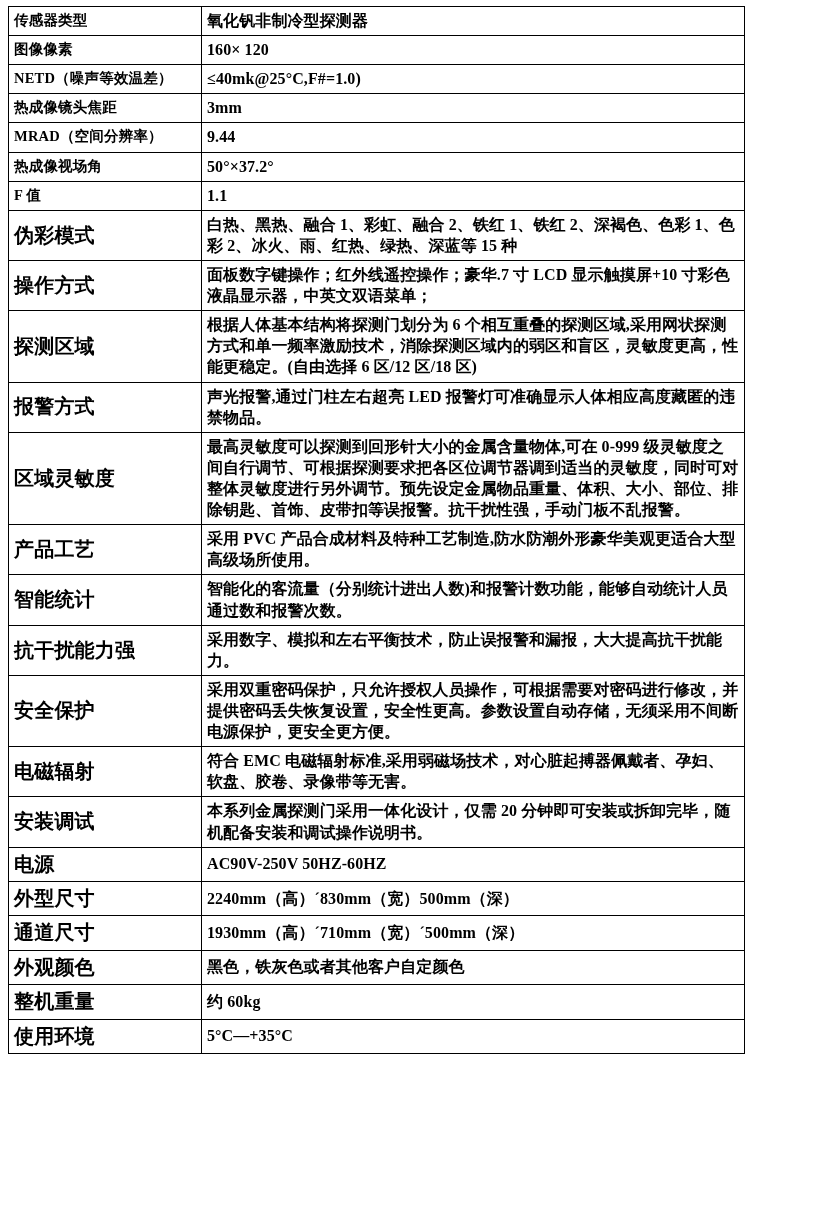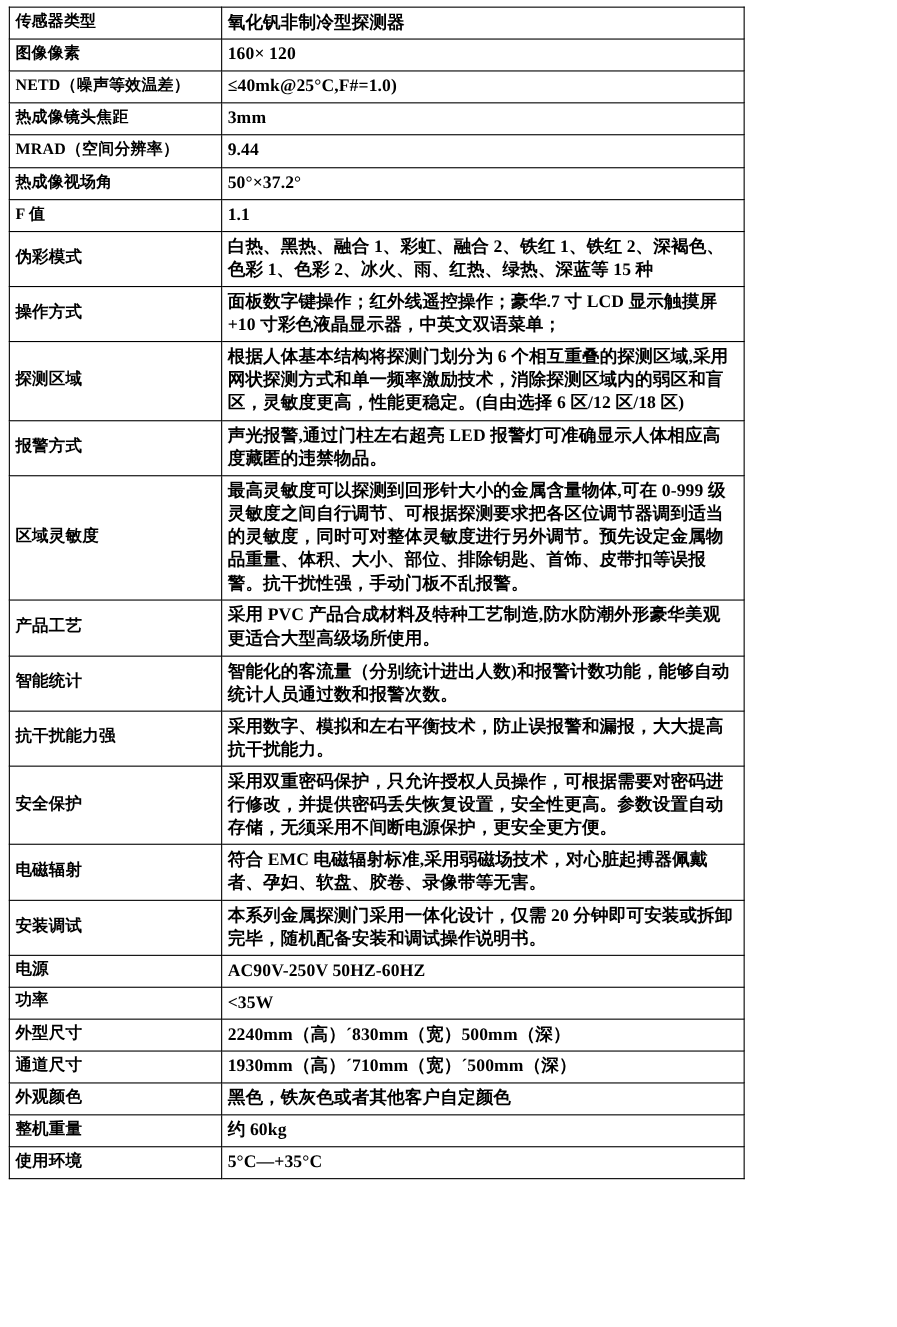--- a/index.html
+++ b/index.html
@@ -13,34 +13,34 @@
     font-family: "Liberation Serif", "DejaVu Serif", serif;
     color: #000000;
   }
   .spec-table-wrap {
     padding: 6px 8px 0 8px;
     box-sizing: border-box;
     width: 815px;
   }
   table.spec-table {
     border-collapse: collapse;
-    width: 669px;
+    width: 737px;
     table-layout: fixed;
     border: 1px solid #000000;
   }
   table.spec-table td {
     border: 1px solid #000000;
     vertical-align: middle;
     padding: 3px 5px 4px 5px;
     line-height: 1.32;
   }
   td.label-cell {
     width: 182px;
     font-weight: bold;
-    font-size: 15px;
+    font-size: 20px;
     letter-spacing: 0.2px;
     white-space: nowrap;
     overflow: hidden;
   }
   td.value-cell {
     font-weight: bold;
     font-size: 16px;
     letter-spacing: 0.1px;
   }
   
@@ -124,24 +124,20 @@
         </tr>
         <tr>
           <td class="label-cell">安装调试</td>
           <td class="value-cell">本系列金属探测门采用一体化设计，仅需 20 分钟即可安装或拆卸完毕，随机配备安装和调试操作说明书。</td>
         </tr>
         <tr>
           <td class="label-cell">电源</td>
           <td class="value-cell">AC90V-250V    50HZ-60HZ</td>
         </tr>
         <tr>
-          <td class="label-cell">功率</td>
-          <td class="value-cell">&lt;35W</td>
-        </tr>
-        <tr>
           <td class="label-cell">外型尺寸</td>
           <td class="value-cell">2240mm（高）´830mm（宽）500mm（深）</td>
         </tr>
         <tr>
           <td class="label-cell">通道尺寸</td>
           <td class="value-cell">1930mm（高）´710mm（宽）´500mm（深）</td>
         </tr>
         <tr>
           <td class="label-cell">外观颜色</td>
           <td class="value-cell">黑色，铁灰色或者其他客户自定颜色</td>

